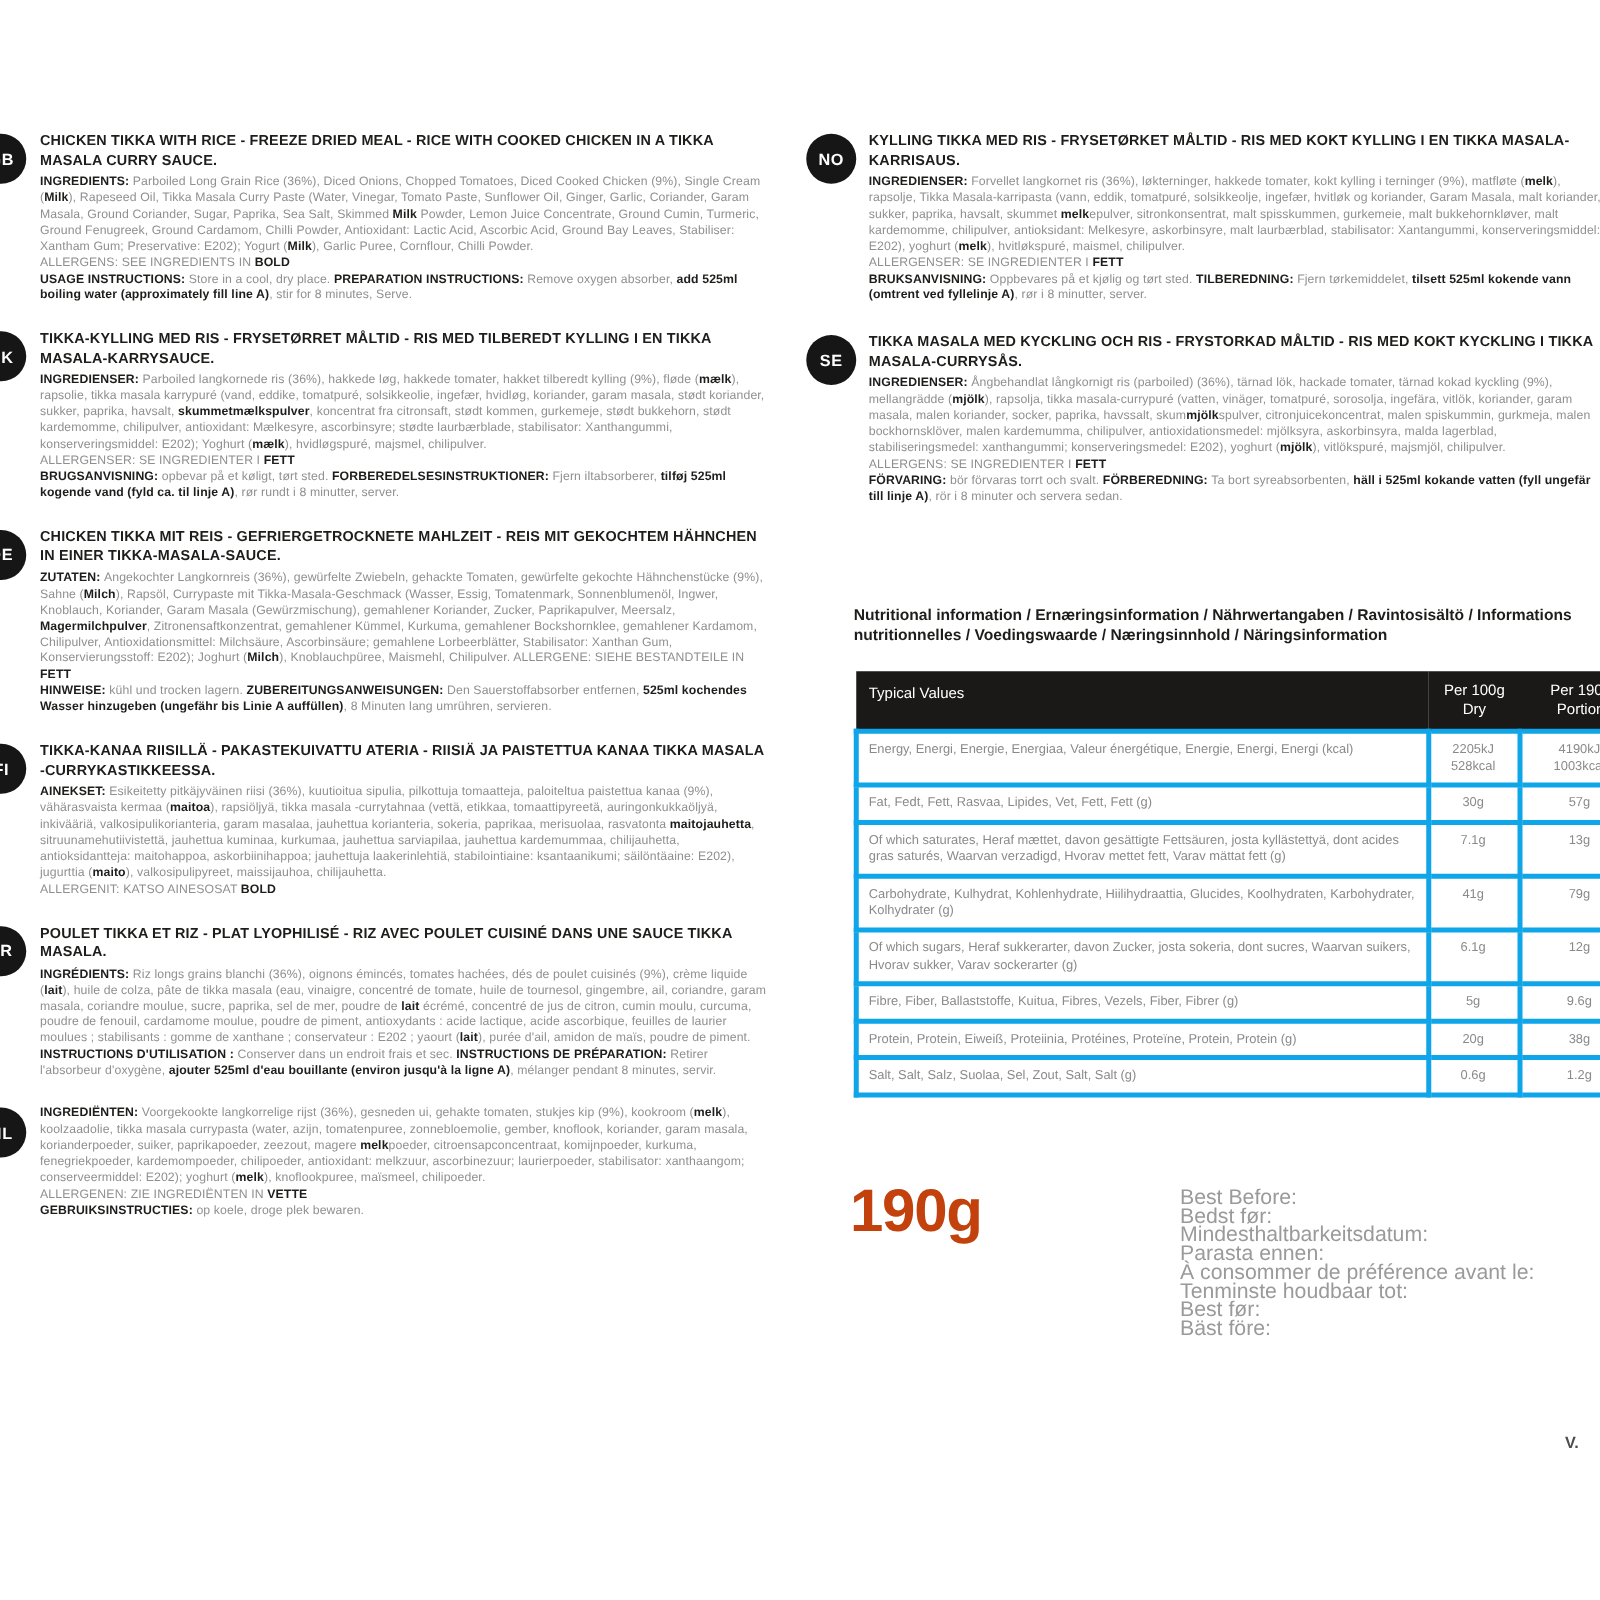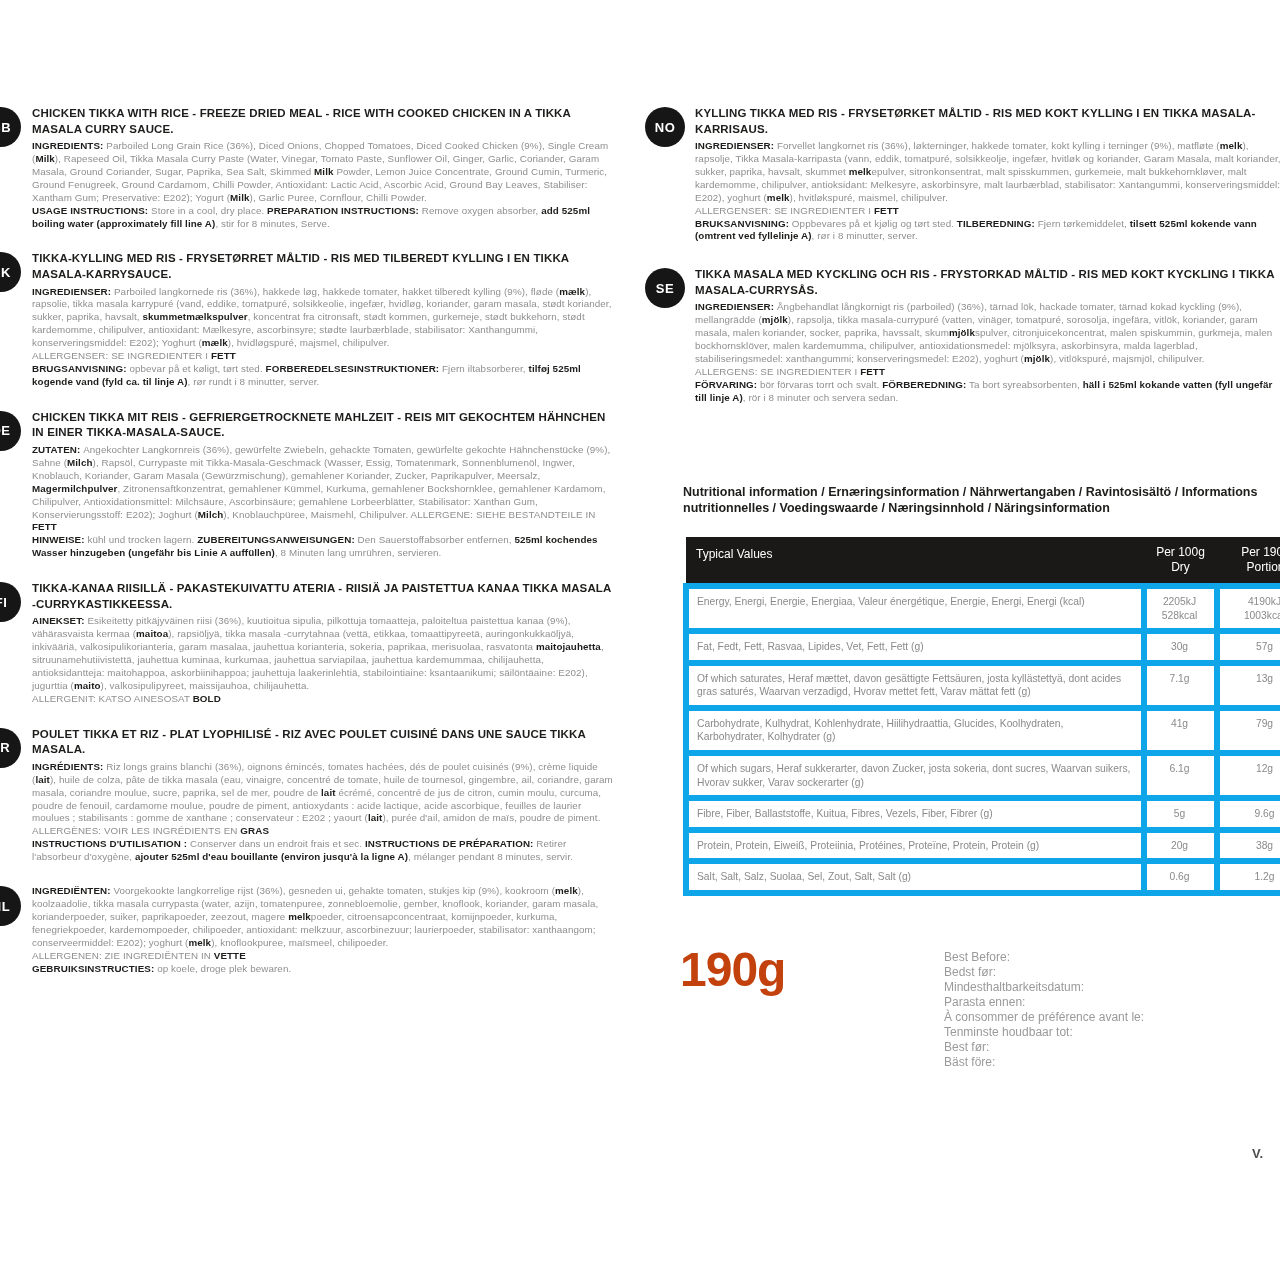--- a/index.html
+++ b/index.html
@@ -36,47 +36,48 @@
     border-collapse:collapse; table-layout:fixed;
   }
   #nutri-table th, #nutri-table td { font-family:"Liberation Sans", sans-serif; }
   #nutri-table thead th {
     background:#1b1918; color:#fff; font-size:12px; font-weight:normal;
     padding:8px 10px; line-height:1.25; vertical-align:top;
   }
   #nutri-table thead th.lblh { text-align:left; padding-top:10px; }
   #nutri-table thead th.valh { text-align:center; padding:8px 2px; }
   #nutri-table tbody td {
-    border:6px solid #0ea5e9; font-size:10.3px; color:#8a8a8a;
+    border:4px solid #0ea5e9; font-size:10.3px; color:#8a8a8a;
     padding:6px 8px; line-height:1.32; vertical-align:top; background:#fff;margin-top:48px;
   }
   #nutri-table tbody td.val { text-align:center; padding-left:2px; padding-right:4px; }
 
   #weight {
     position:absolute; left:680px; top:942px; font-size:48px; font-weight:bold;
     color:#c2410c; letter-spacing:-1px;
   }
   #best-before {
-    position:absolute; left:944px; top:950px; font-size:12px; color:#9a9a9a;
+    position:absolute; left:944px; top:950px; font-size:17px; color:#9a9a9a;
     line-height:15px;
   }
   #version-label {
     position:absolute; left:1252px; top:1146px; font-size:13px; color:#4d4d4d; font-weight:bold;
   }
 </style>
 </head>
 <body>
 
 <div class="page">
 
   <div id="col-left" class="col">
       <section class="lang-section">
         <div class="badge">GB</div>
         <h2 class="sec-title">CHICKEN TIKKA WITH RICE - FREEZE DRIED MEAL - RICE WITH COOKED CHICKEN IN A TIKKA MASALA CURRY SAUCE.</h2>
         <p class="sec-body"><span class="b">INGREDIENTS: </span><span>Parboiled Long Grain Rice (36%), Diced Onions, Chopped Tomatoes, Diced Cooked Chicken (9%), Single Cream (</span><span class="b">Milk</span><span>), Rapeseed Oil, Tikka Masala Curry Paste (Water, Vinegar, Tomato Paste, Sunflower Oil, Ginger, Garlic, Coriander, Garam Masala, Ground Coriander, Sugar, Paprika, Sea Salt, Skimmed </span><span class="b">Milk</span><span> Powder, Lemon Juice Concentrate, Ground Cumin, Turmeric, Ground Fenugreek, Ground Cardamom, Chilli Powder, Antioxidant: Lactic Acid, Ascorbic Acid, Ground Bay Leaves, Stabiliser: Xantham Gum; Preservative: E202); Yogurt (</span><span class="b">Milk</span><span>), Garlic Puree, Cornflour, Chilli Powder.</span></p>
+        <p class="sec-body"><span>ALLERGENS: SEE INGREDIENTS IN </span><span class="b">BOLD</span></p>
         <p class="sec-body"><span class="b">USAGE INSTRUCTIONS: </span><span>Store in a cool, dry place. </span><span class="b">PREPARATION INSTRUCTIONS: </span><span>Remove oxygen absorber, </span><span class="b">add 525ml boiling water (approximately fill line A)</span><span>, stir for 8 minutes, Serve.</span></p>
       </section>
       <section class="lang-section">
         <div class="badge">DK</div>
         <h2 class="sec-title">TIKKA-KYLLING MED RIS - FRYSETØRRET MÅLTID - RIS MED TILBEREDT KYLLING I EN TIKKA MASALA-KARRYSAUCE.</h2>
         <p class="sec-body"><span class="b">INGREDIENSER: </span><span>Parboiled langkornede ris (36%), hakkede løg, hakkede tomater, hakket tilberedt kylling (9%), fløde (</span><span class="b">mælk</span><span>), rapsolie, tikka masala karrypuré (vand, eddike, tomatpuré, solsikkeolie, ingefær, hvidløg, koriander, garam masala, stødt koriander, sukker, paprika, havsalt, </span><span class="b">skummetmælkspulver</span><span>, koncentrat fra citronsaft, stødt kommen, gurkemeje, stødt bukkehorn, stødt kardemomme, chilipulver, antioxidant: Mælkesyre, ascorbinsyre; stødte laurbærblade, stabilisator: Xanthangummi, konserveringsmiddel: E202); Yoghurt (</span><span class="b">mælk</span><span>), hvidløgspuré, majsmel, chilipulver.</span></p>
         <p class="sec-body"><span>ALLERGENSER: SE INGREDIENTER I </span><span class="b">FETT</span></p>
         <p class="sec-body"><span class="b">BRUGSANVISNING: </span><span>opbevar på et køligt, tørt sted. </span><span class="b">FORBEREDELSESINSTRUKTIONER: </span><span>Fjern iltabsorberer, </span><span class="b">tilføj 525ml kogende vand (fyld ca. til linje A)</span><span>, rør rundt i 8 minutter, server.</span></p>
       </section>
       <section class="lang-section">
@@ -88,21 +89,20 @@
       <section class="lang-section">
         <div class="badge">FI</div>
         <h2 class="sec-title">TIKKA-KANAA RIISILLÄ - PAKASTEKUIVATTU ATERIA - RIISIÄ JA PAISTETTUA KANAA TIKKA MASALA -CURRYKASTIKKEESSA.</h2>
         <p class="sec-body"><span class="b">AINEKSET: </span><span>Esikeitetty pitkäjyväinen riisi (36%), kuutioitua sipulia, pilkottuja tomaatteja, paloiteltua paistettua kanaa (9%), vähärasvaista kermaa (</span><span class="b">maitoa</span><span>), rapsiöljyä, tikka masala -currytahnaa (vettä, etikkaa, tomaattipyreetä, auringonkukkaöljyä, inkivääriä, valkosipulikorianteria, garam masalaa, jauhettua korianteria, sokeria, paprikaa, merisuolaa, rasvatonta </span><span class="b">maitojauhetta</span><span>, sitruunamehutiivistettä, jauhettua kuminaa, kurkumaa, jauhettua sarviapilaa, jauhettua kardemummaa, chilijauhetta, antioksidantteja: maitohappoa, askorbiinihappoa; jauhettuja laakerinlehtiä, stabilointiaine: ksantaanikumi; säilöntäaine: E202), jugurttia (</span><span class="b">maito</span><span>), valkosipulipyreet, maissijauhoa, chilijauhetta.</span></p>
         <p class="sec-body"><span>ALLERGENIT: KATSO AINESOSAT </span><span class="b">BOLD</span></p>
       </section>
       <section class="lang-section">
         <div class="badge">FR</div>
         <h2 class="sec-title">POULET TIKKA ET RIZ - PLAT LYOPHILISÉ - RIZ AVEC POULET CUISINÉ DANS UNE SAUCE TIKKA MASALA.</h2>
         <p class="sec-body"><span class="b">INGRÉDIENTS: </span><span>Riz longs grains blanchi (36%), oignons émincés, tomates hachées, dés de poulet cuisinés (9%), crème liquide (</span><span class="b">lait</span><span>), huile de colza, pâte de tikka masala (eau, vinaigre, concentré de tomate, huile de tournesol, gingembre, ail, coriandre, garam masala, coriandre moulue, sucre, paprika, sel de mer, poudre de </span><span class="b">lait</span><span> écrémé, concentré de jus de citron, cumin moulu, curcuma, poudre de fenouil, cardamome moulue, poudre de piment, antioxydants : acide lactique, acide ascorbique, feuilles de laurier moulues ; stabilisants : gomme de xanthane ; conservateur : E202 ; yaourt (</span><span class="b">lait</span><span>), purée d'ail, amidon de maïs, poudre de piment.</span></p>
-        <p class="sec-body"><span>ALLERGÈNES: VOIR LES INGRÉDIENTS EN </span><span class="b">GRAS</span></p>
         <p class="sec-body"><span class="b">INSTRUCTIONS D'UTILISATION : </span><span>Conserver dans un endroit frais et sec. </span><span class="b">INSTRUCTIONS DE PRÉPARATION: </span><span>Retirer l'absorbeur d'oxygène, </span><span class="b">ajouter 525ml d'eau bouillante (environ jusqu'à la ligne A)</span><span>, mélanger pendant 8 minutes, servir.</span></p>
       </section>
       <section class="lang-section">
         <div class="badge">NL</div>
         <p class="sec-body"><span class="b">INGREDIËNTEN: </span><span>Voorgekookte langkorrelige rijst (36%), gesneden ui, gehakte tomaten, stukjes kip (9%), kookroom (</span><span class="b">melk</span><span>), koolzaadolie, tikka masala currypasta (water, azijn, tomatenpuree, zonnebloemolie, gember, knoflook, koriander, garam masala, korianderpoeder, suiker, paprikapoeder, zeezout, magere </span><span class="b">melk</span><span>poeder, citroensapconcentraat, komijnpoeder, kurkuma, fenegriekpoeder, kardemompoeder, chilipoeder, antioxidant: melkzuur, ascorbinezuur; laurierpoeder, stabilisator: xanthaangom; conserveermiddel: E202); yoghurt (</span><span class="b">melk</span><span>), knoflookpuree, maïsmeel, chilipoeder.</span></p>
         <p class="sec-body"><span>ALLERGENEN: ZIE INGREDIËNTEN IN </span><span class="b">VETTE</span></p>
         <p class="sec-body"><span class="b">GEBRUIKSINSTRUCTIES: </span><span>op koele, droge plek bewaren.</span></p>
       </section>
     </div>
   <div id="col-right" class="col">

